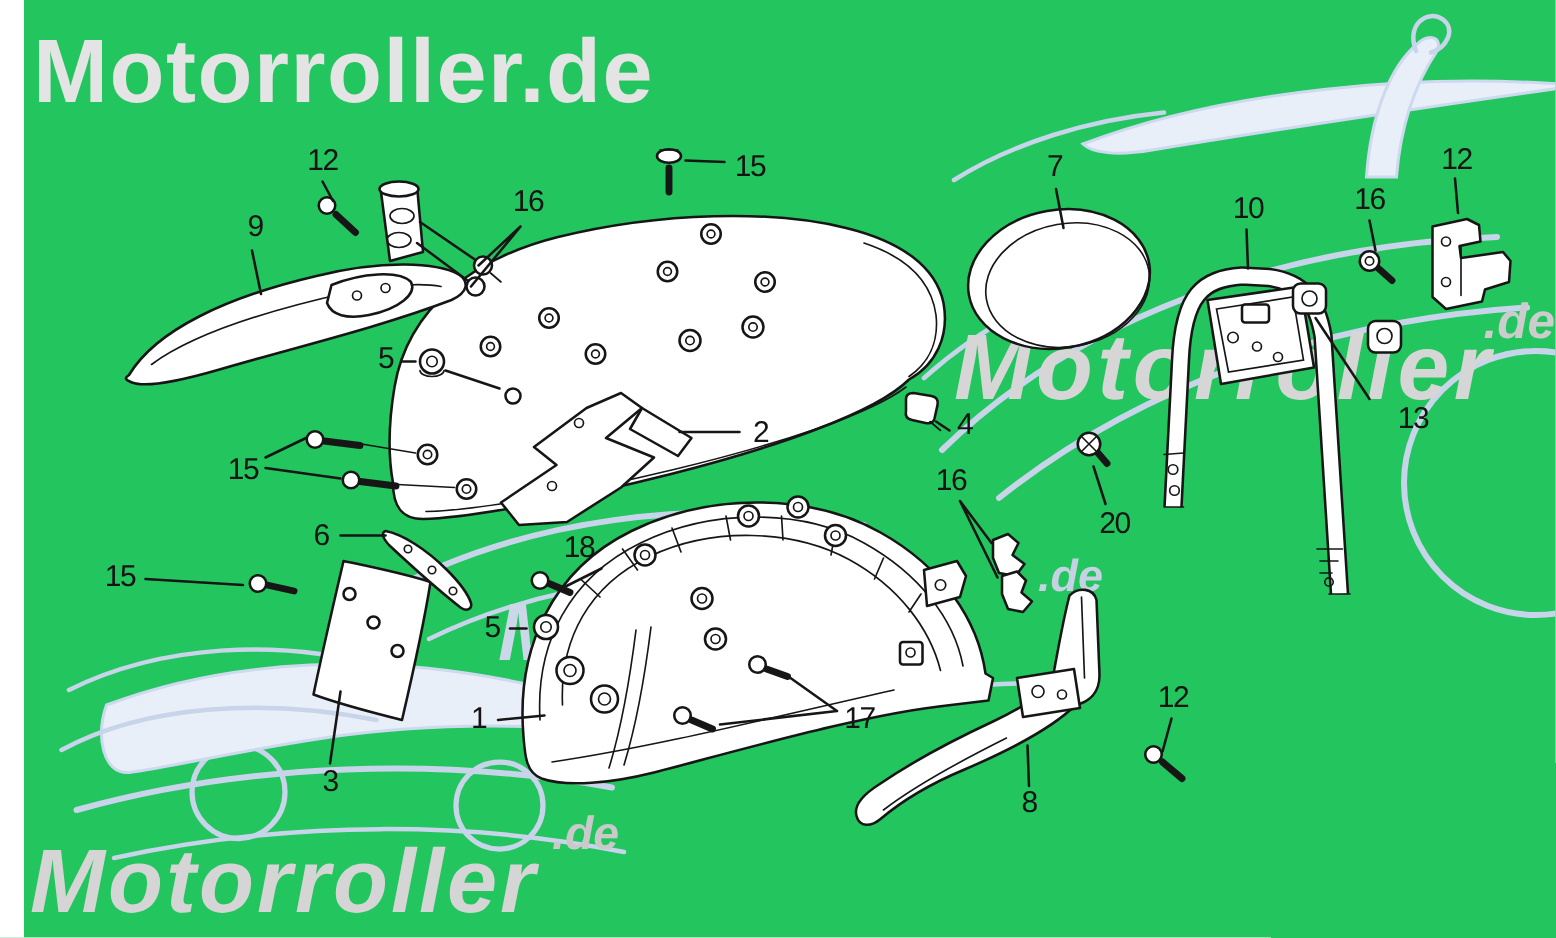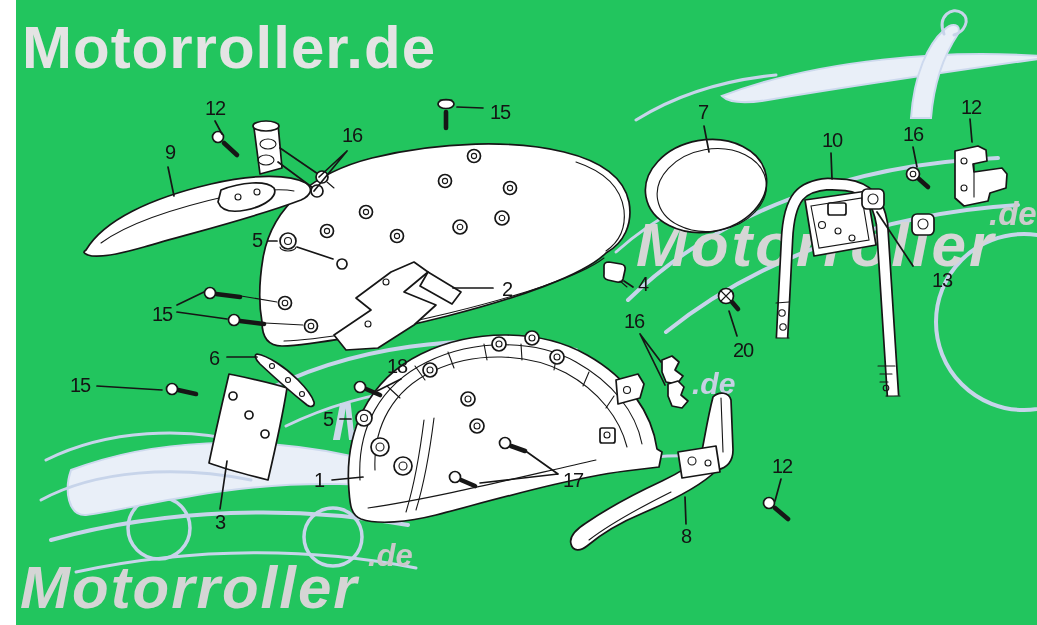--- a/index.html
+++ b/index.html
@@ -353,20 +353,20 @@
       <div class="callout" style="left: 897px; top: 134px;">16</div>
       <div class="callout" style="left: 955px; top: 107px;">12</div>
       <div class="callout" style="left: 926px; top: 280px;">13</div>
       <div class="callout" style="left: 727px; top: 350px;">20</div>
       <div class="callout" style="left: 146px; top: 314px;">15</div>
       <div class="callout" style="left: 64px; top: 385px;">15</div>
       <div class="callout" style="left: 198px; top: 358px;">6</div>
       <div class="callout" style="left: 312px; top: 419px;">5</div>
       <div class="callout" style="left: 303px; top: 480px;">1</div>
       <div class="callout" style="left: 204px; top: 522px;">3</div>
-      <div class="callout" style="left: 381px; top: 366px;">18</div>
+      <div class="callout" style="left: 370px; top: 366px;">18</div>
       <div class="callout" style="left: 557px; top: 480px; text-align: right;">17</div>
       <div class="callout" style="left: 618px; top: 321px;">16</div>
       <div class="callout" style="left: 766px; top: 466px;">12</div>
       <div class="callout" style="left: 670px; top: 536px;">8</div>
     </div>
 
 </div>
 
 </body></html>

